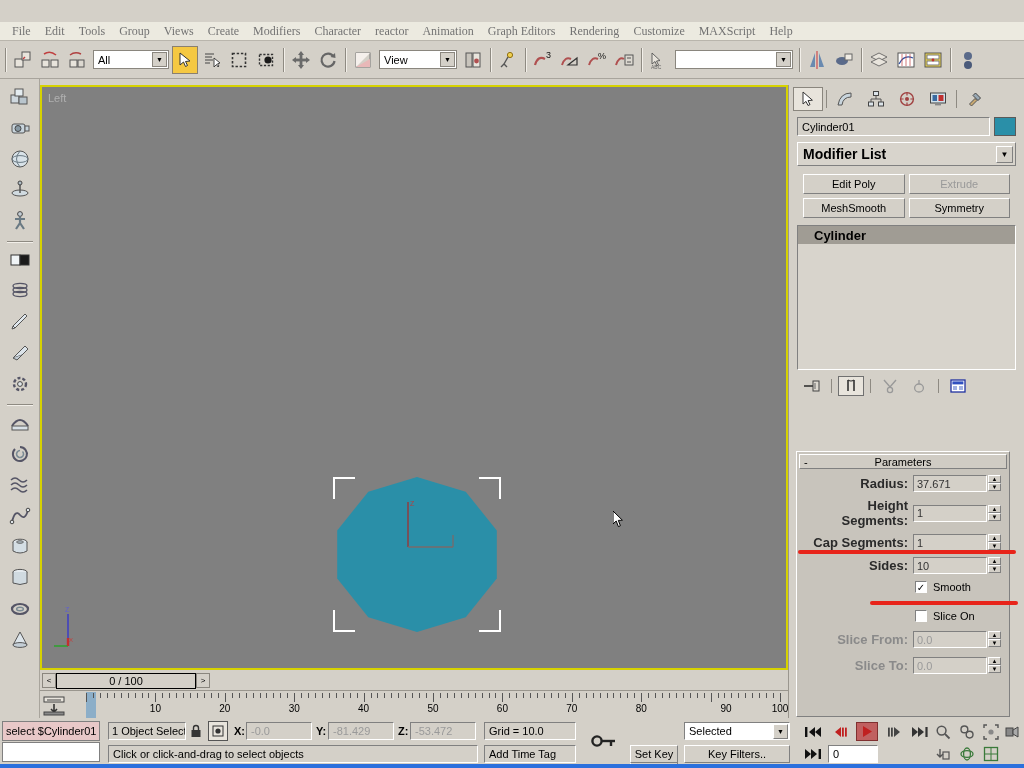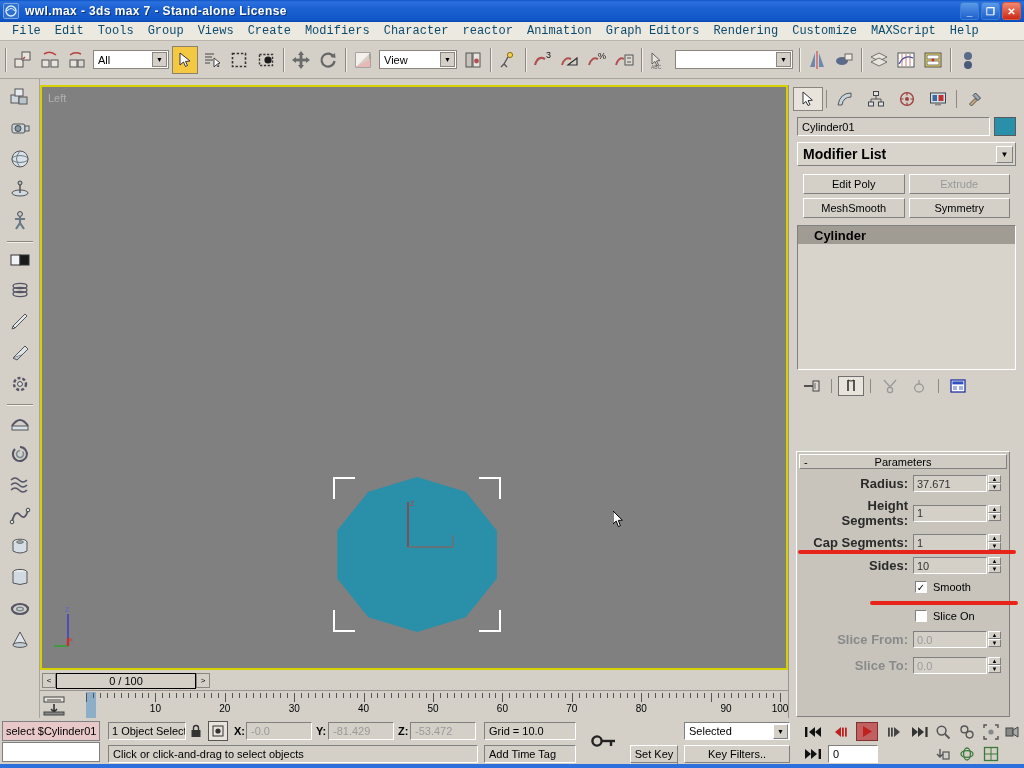--- a/index.html
+++ b/index.html
@@ -38,22 +38,22 @@
   }
   .winbtn.close { background: linear-gradient(to bottom,#f08a70,#cc2a16); border-color:#d85a42; }
 
   
   .menubar {
     position:absolute; left:0; top:22px; width:1024px; height:19px;
     background:#eceae0; display:flex; align-items:center; padding-left:5px;
     border-bottom:1px solid #b9b5ac;
   }
   .menu-item {
-    padding:2px 7px; font-size:12px; color:#0c4a6e;
-    font-family:Liberation Mono, monospace;
+    padding:2px 7px; font-size:12px; color:#737373;
+    font-family:Liberation Serif, serif;
   }
 
   
   .toolbar {
     position:absolute; left:0; top:41px; width:1024px; height:38px;
     background:#d4d0c8; border-bottom:1px solid #a8a49c;
     display:flex; align-items:center; padding-left:2px; gap:1px;
   }
   .tb-btn {
     width:26px; height:28px; display:flex; align-items:center; justify-content:center;
@@ -289,34 +289,20 @@
   .anim-ctrl { position:absolute; background:transparent; display:flex; align-items:center; justify-content:center; }
   .anim-ctrl.play { background:#c06060; border:1px solid #803030; }
   .taskbar-strip { position:absolute; left:0; top:764px; width:1024px; height:4px; background:#2b70dd; }
   .cursor-arrow { position:absolute; left:613px; top:511px; width:12px; height:18px; z-index:60; }
 </style>
 </head>
 <body>
 
 <div id="app">
 
-  <div class="titlebar">
-    <div class="title-icon">
-      <svg width="12" height="12" viewBox="0 0 12 12">
-          <circle cx="6" cy="6" r="5" fill="none" stroke="#d8ecff" stroke-width="1.4"></circle>
-          <path d="M2 6 Q6 1 10 6" fill="none" stroke="#d8ecff" stroke-width="1.2"></path>
-        </svg>
-    </div>
-    <div class="title-text">wwl.max - 3ds max 7  - Stand-alone License</div>
-    <div class="winbtns">
-      <div class="winbtn">_</div>
-      <div class="winbtn">❐</div>
-      <div class="winbtn close">✕</div>
-    </div>
-  </div>
 
   <div class="menubar" id="menubar">
       <div class="menu-item">File</div>
       <div class="menu-item">Edit</div>
       <div class="menu-item">Tools</div>
       <div class="menu-item">Group</div>
       <div class="menu-item">Views</div>
       <div class="menu-item">Create</div>
       <div class="menu-item">Modifiers</div>
       <div class="menu-item">Character</div>

